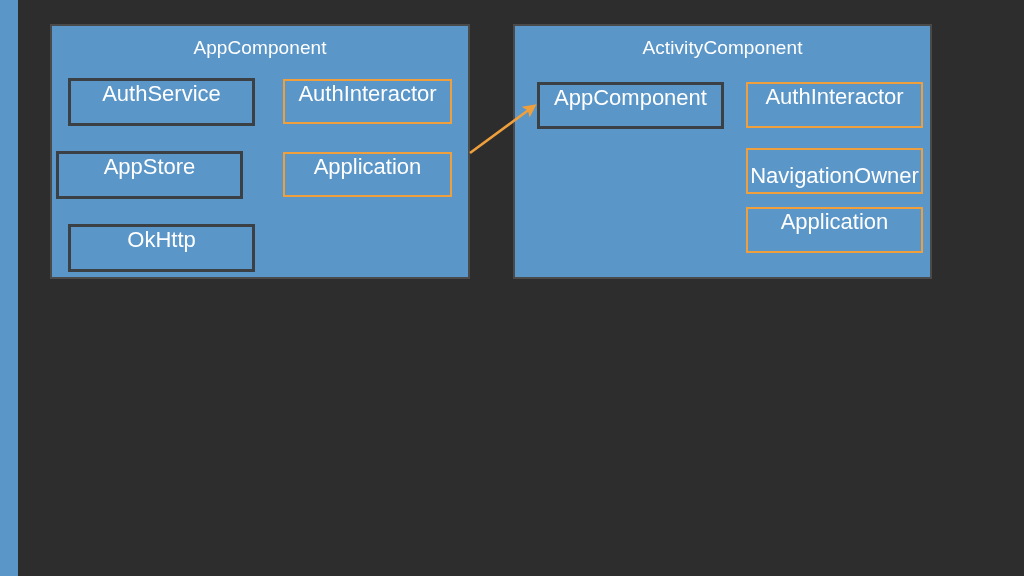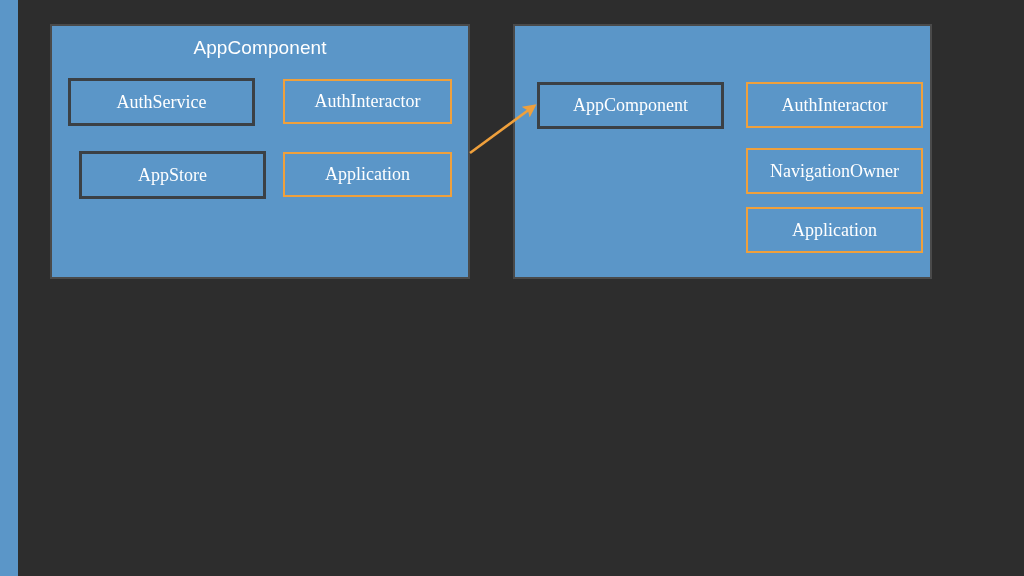--- a/index.html
+++ b/index.html
@@ -44,25 +44,24 @@
     font-size: 19px;
     font-family: "Liberation Sans", sans-serif;
     letter-spacing: 0.1px;
     white-space: nowrap;
   }
   .node {
     position: absolute;
     box-sizing: border-box;
     background: #5b96c8;
     display: flex;
-    align-items: center;
     justify-content: center;
     color: #ffffff;
-    font-size: 18px;
-    font-family: Liberation Serif, serif;
+    font-size: 22px;
+    font-family: Liberation Sans, sans-serif;
     white-space: nowrap;
   }
   .node.dark {
     border: 3px solid #3b4045;
   }
   .node.accent {
     border: 2px solid #ffffff;
   }
   .arrow-layer {
     position: absolute;
@@ -80,39 +79,43 @@
 <div id="slide">
 
   <div class="edge-strip"></div>
 
   <div id="panels-host">
       <div class="panel" style="left: 50px; top: 24px; width: 420px; height: 255px; background: rgb(91, 150, 200); border-color: rgb(74, 74, 74);">
         <div class="panel-title" style="color: rgb(255, 255, 255);">AppComponent</div>
         <div class="node dark" style="left: 16px; top: 52px; width: 187px; height: 48px; background: rgb(91, 150, 200); border-color: rgb(59, 64, 69);">
           <span style="color: rgb(255, 255, 255);">AuthService</span>
         </div>
-        <div class="node dark" style="left: 27px; top: 125px; width: 187px; height: 48px; background: rgb(91, 150, 200); border-color: rgb(59, 64, 69);">
+        <div class="node dark" style="left: 4px; top: 125px; width: 187px; height: 48px; background: rgb(91, 150, 200); border-color: rgb(59, 64, 69);">
           <span style="color: rgb(255, 255, 255);">AppStore</span>
+        </div>
+        <div class="node dark" style="left: 16px; top: 198px; width: 187px; height: 48px; background: rgb(91, 150, 200); border-color: rgb(59, 64, 69);">
+          <span style="color: rgb(255, 255, 255);">OkHttp</span>
         </div>
         <div class="node accent" style="left: 231px; top: 53px; width: 169px; height: 45px; background: rgb(91, 150, 200); border-color: rgb(239, 160, 60);">
           <span style="color: rgb(255, 255, 255);">AuthInteractor</span>
         </div>
         <div class="node accent" style="left: 231px; top: 126px; width: 169px; height: 45px; background: rgb(91, 150, 200); border-color: rgb(239, 160, 60);">
           <span style="color: rgb(255, 255, 255);">Application</span>
         </div>
       </div>
       <div class="panel" style="left: 513px; top: 24px; width: 419px; height: 255px; background: rgb(91, 150, 200); border-color: rgb(74, 74, 74);">
+        <div class="panel-title" style="color: rgb(255, 255, 255);">ActivityComponent</div>
         <div class="node dark" style="left: 22px; top: 56px; width: 187px; height: 47px; background: rgb(91, 150, 200); border-color: rgb(59, 64, 69);">
           <span style="color: rgb(255, 255, 255);">AppComponent</span>
         </div>
         <div class="node accent" style="left: 231px; top: 56px; width: 177px; height: 46px; background: rgb(91, 150, 200); border-color: rgb(239, 160, 60);">
           <span style="color: rgb(255, 255, 255);">AuthInteractor</span>
         </div>
         <div class="node accent" style="left: 231px; top: 122px; width: 177px; height: 46px; background: rgb(91, 150, 200); border-color: rgb(239, 160, 60);">
-          <span style="color: rgb(255, 255, 255);">NavigationOwner</span>
+          <span style="color: rgb(255, 255, 255); margin-top: 13px;">NavigationOwner</span>
         </div>
         <div class="node accent" style="left: 231px; top: 181px; width: 177px; height: 46px; background: rgb(91, 150, 200); border-color: rgb(239, 160, 60);">
           <span style="color: rgb(255, 255, 255);">Application</span>
         </div>
       </div>
     </div>
 
   <svg class="arrow-layer" viewBox="0 0 1024 576" xmlns="http://www.w3.org/2000/svg">
     <defs>
       <marker id="arrowhead" markerWidth="5.2" markerHeight="5.2" refX="4.0" refY="2.6" orient="auto" markerUnits="strokeWidth">

